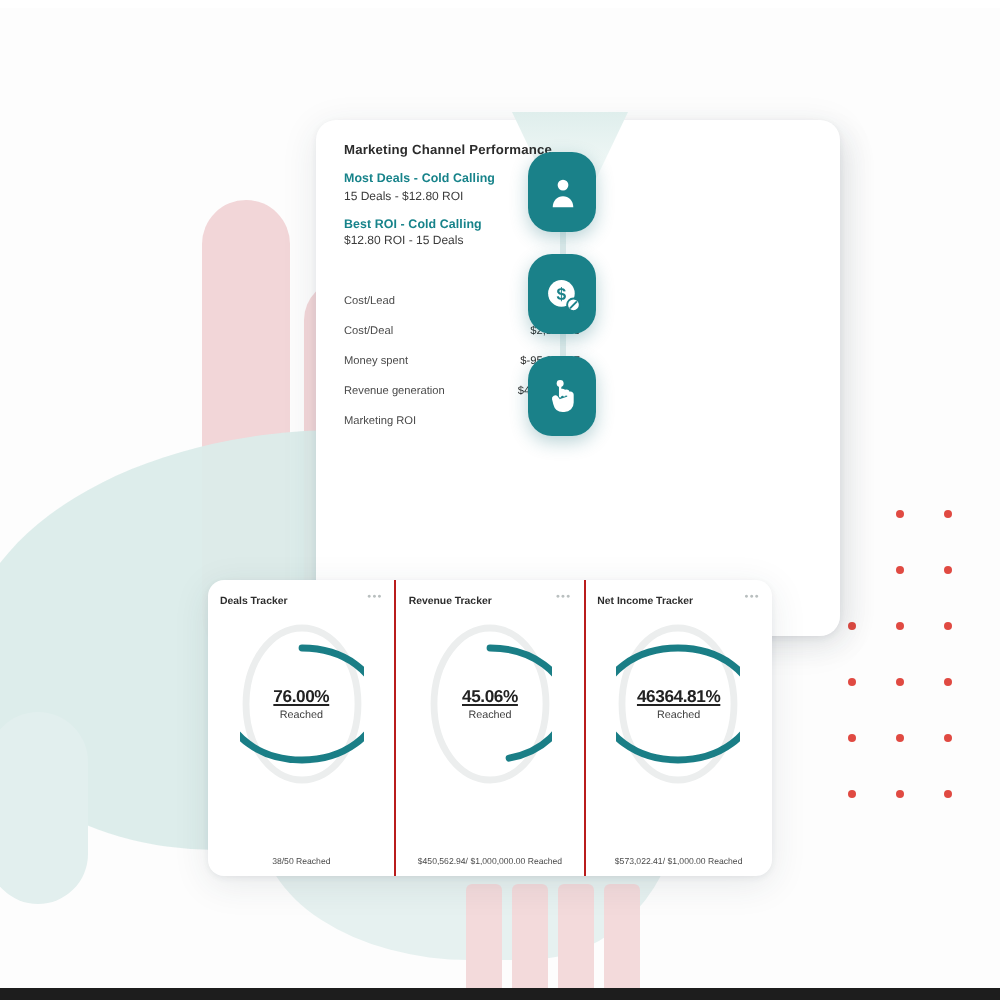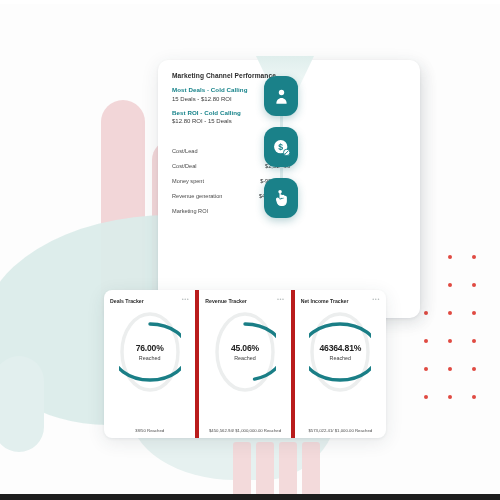--- a/index.html
+++ b/index.html
@@ -95,30 +95,30 @@
   .bar-row { position:absolute; left:0; width:118px; height:14px; display:flex; align-items:center; }
   .cat { width:43px; text-align:right; padding-right:4px; font-size:4.6px; color:#555; line-height:1.15; }
   .bar-wrap { position:relative; flex:1; height:14px; display:flex; align-items:center; }
   .bar { height:6.2px; background:#1a8189; border-radius:4px; min-width:5px; }
   .bval { font-size:4.2px; color:#6b6b6b; margin-left:2.5px; white-space:nowrap; }
 
   
   .tracker-card { left:104px; top:290px; width:282px; height:148px; z-index:5; border-radius:8px; }
   .tcols { display:flex; height:100%; }
   .tcol { flex:1; position:relative; padding:8px 6px 6px; }
-  .tcol + .tcol { border-left:4px solid #b91c1c; }
+  .tcol + .tcol { border-left:1px solid #b91c1c; }
   .tc-head { display:flex; justify-content:space-between; align-items:flex-start; }
   .tc-title { font-size:5.2px; font-weight:bold; color:#2d2d2d; }
   .tc-dots { font-size:5.6px; color:#b9bfbf; letter-spacing:.6px; line-height:.6; }
 
   .ringwrap { position:relative; width:62px; height:82px; margin:7px auto 0; }
   .ringwrap svg { position:absolute; inset:0; width:62px; height:82px; }
   .ringtxt { position:absolute; inset:0; display:flex; flex-direction:column;
              align-items:center; justify-content:center; }
-  .ringpct { font-size:8.6px; font-weight:bold; color:#222; letter-spacing:-.2px; }
+  .ringpct { font-size:8.6px; font-weight:bold; color:#222; letter-spacing:-.2px;text-decoration:underline; }
   .ringlbl { font-size:5.4px; color:#3d3d3d; margin-top:1.5px; }
 
   .tc-foot { position:absolute; left:4px; right:4px; bottom:4px; text-align:center;
              font-size:4.3px; color:#4a4a4a; line-height:1.35; }
 </style>
 </head>
 <body>
 
 <div id="stage">
 

